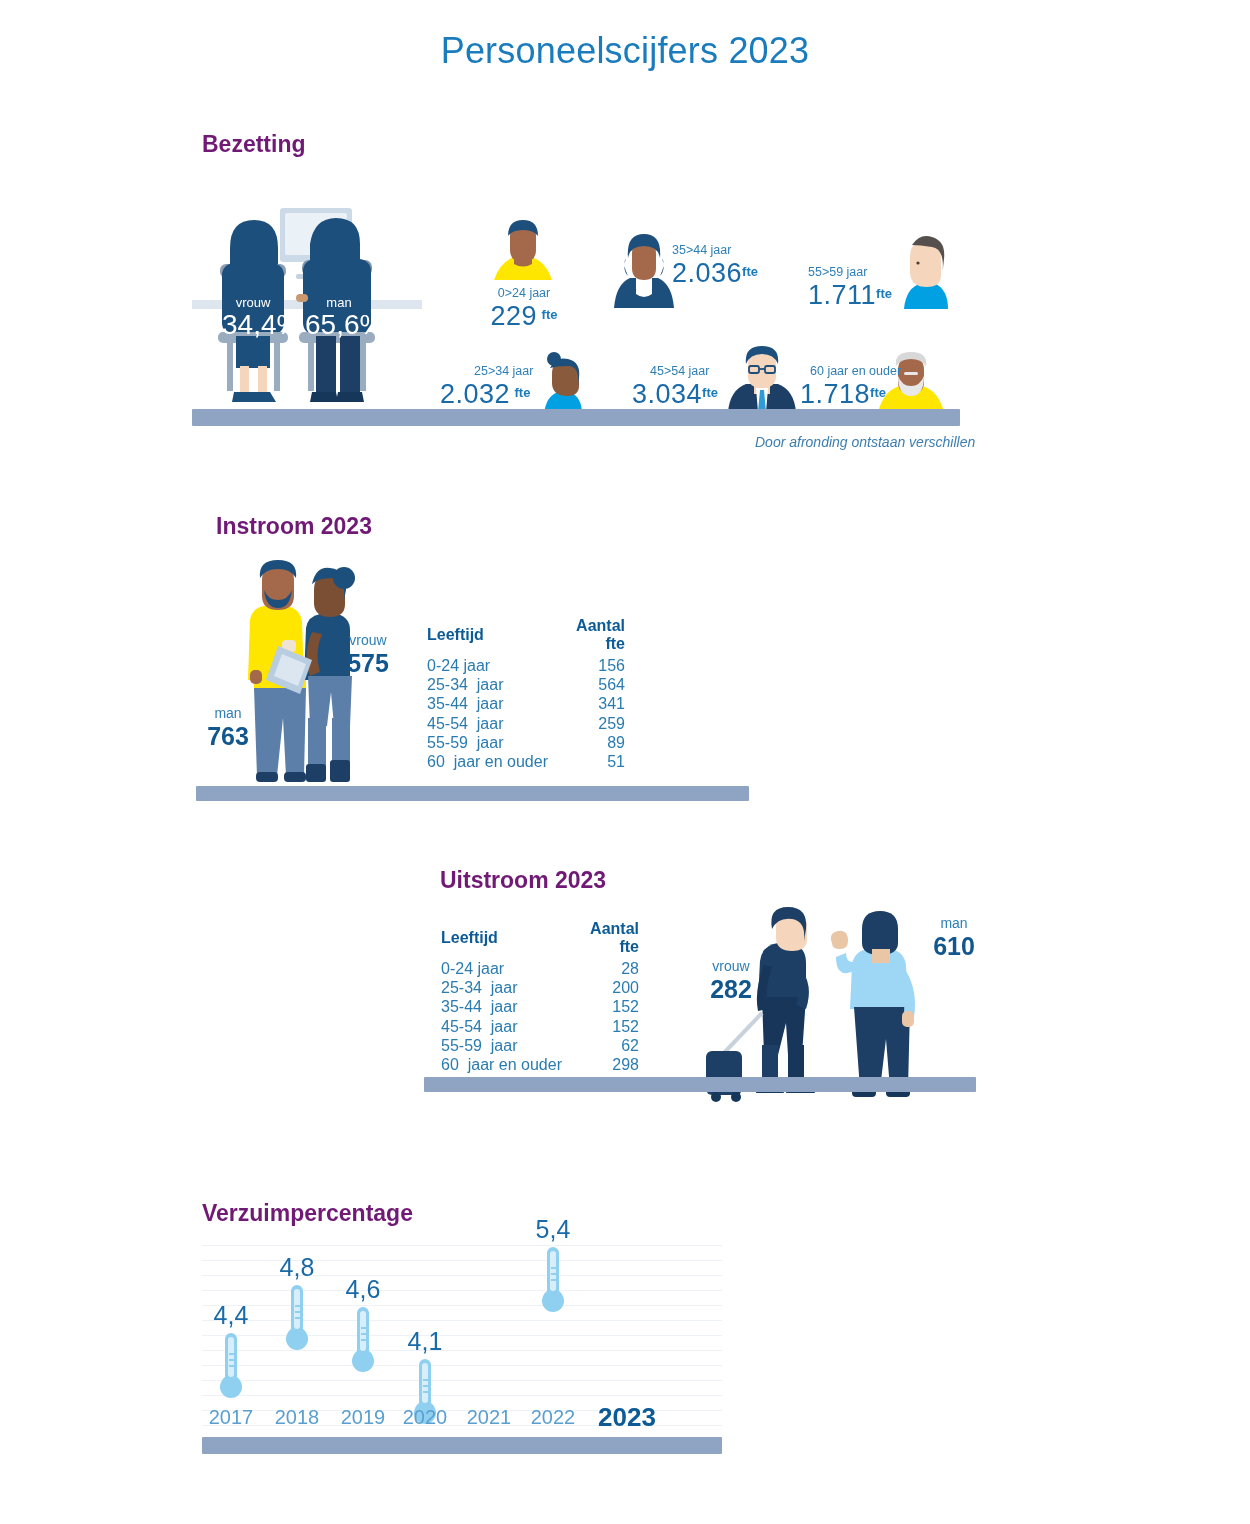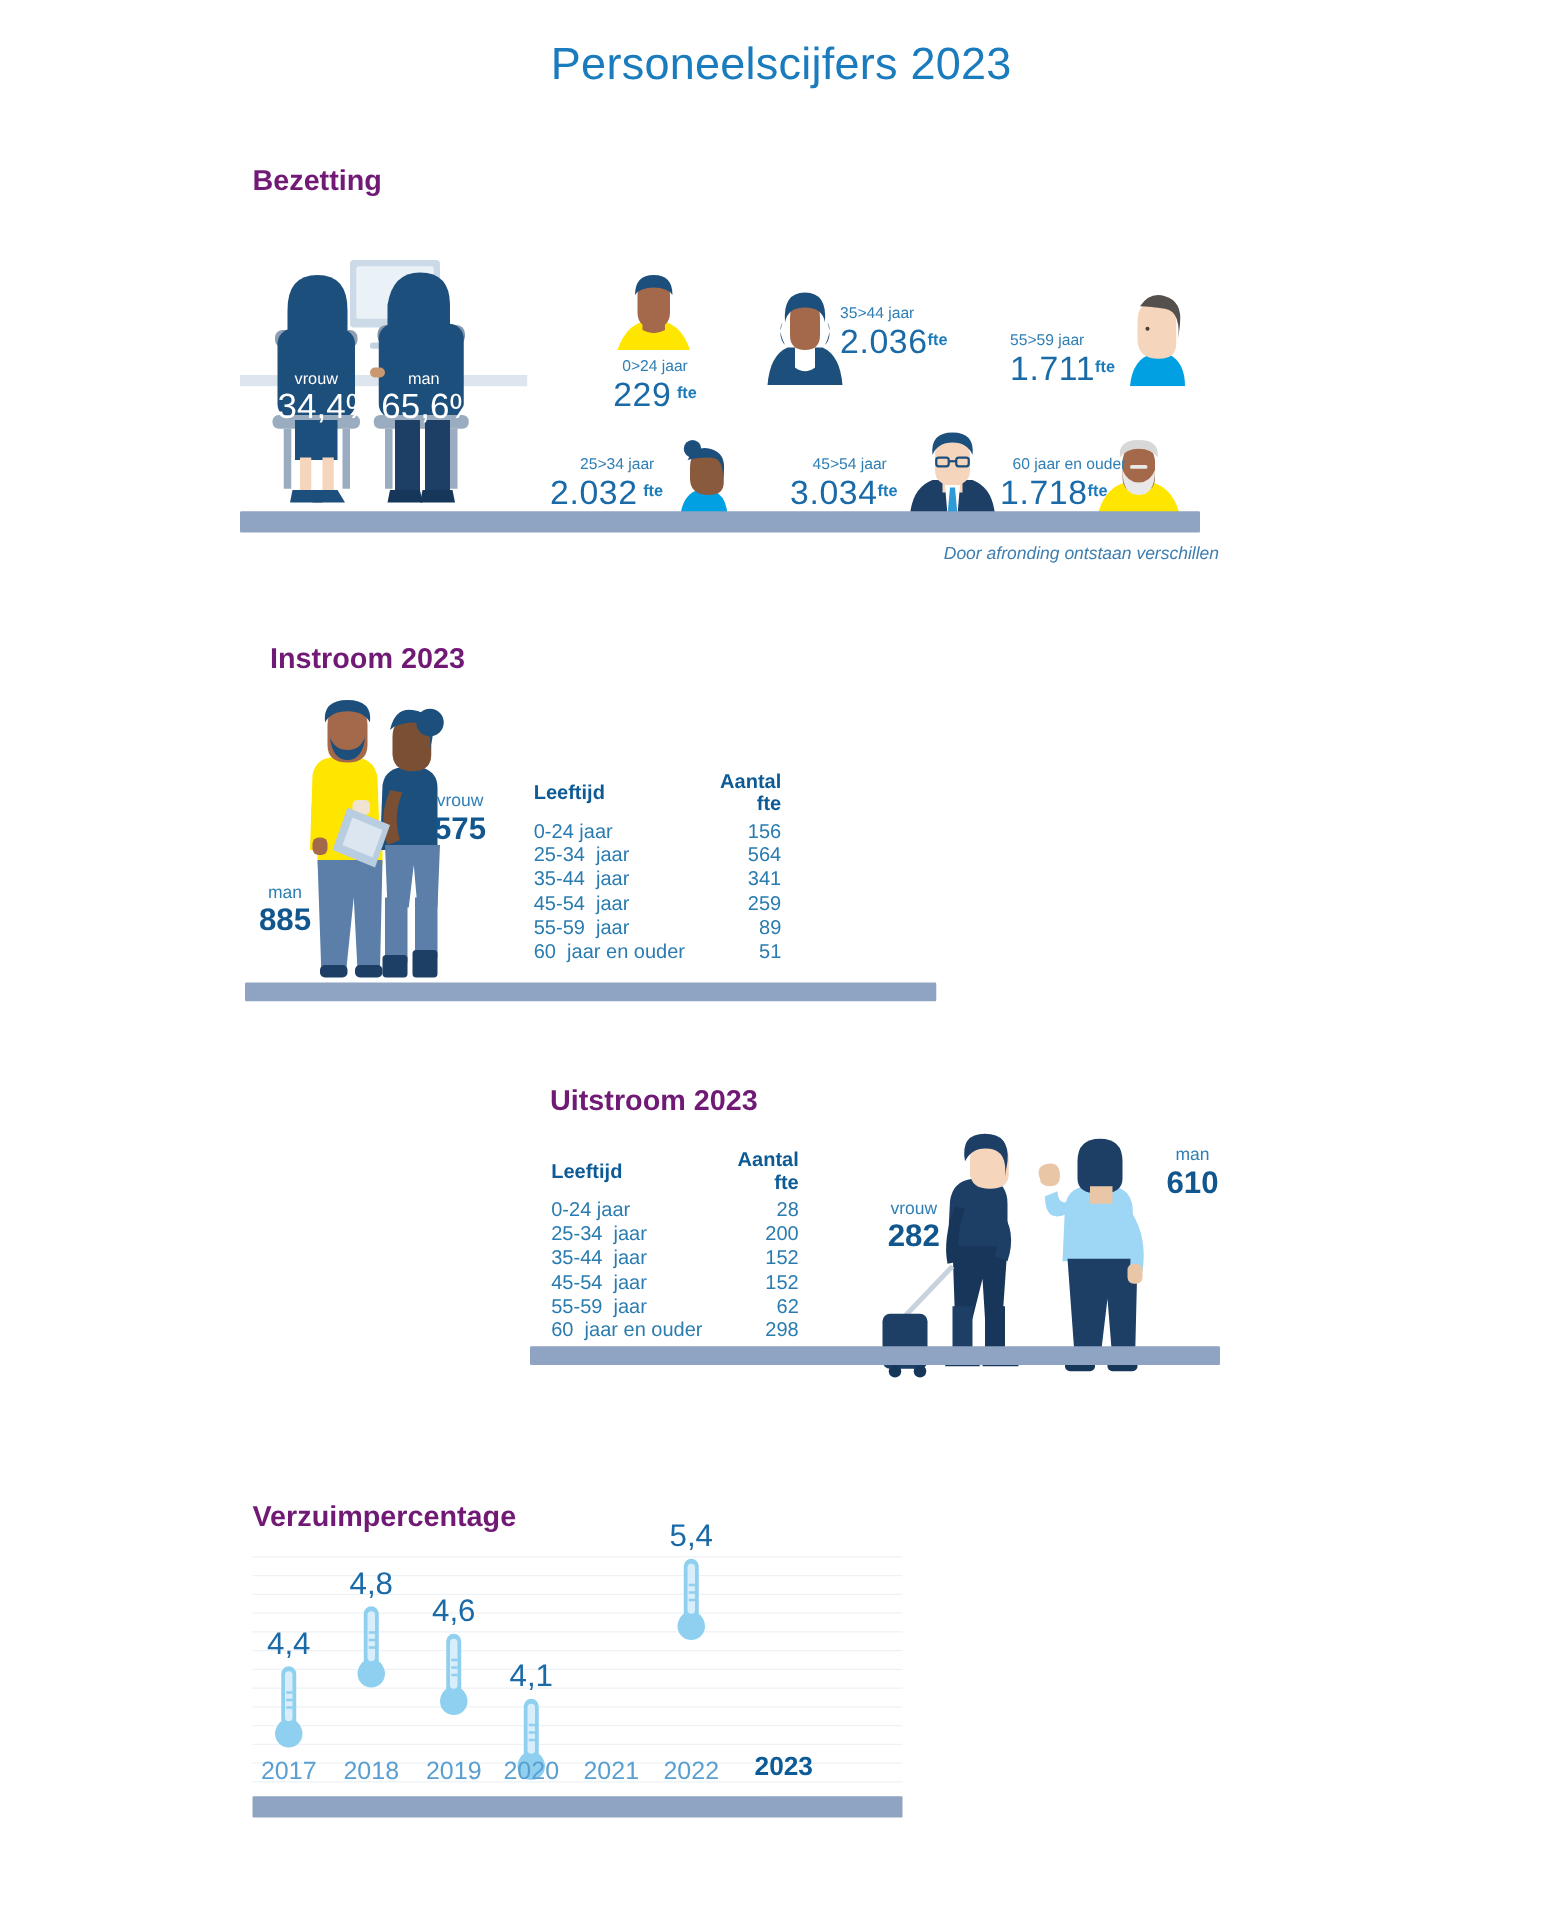--- a/index.html
+++ b/index.html
@@ -67,21 +67,21 @@
   .pn .pn-v{display:block;font-size:25px;color:#12568e;font-weight:bold;line-height:29px;}
 
   
   #verzuim-chart{left:202px;top:1243px;width:520px;height:196px;}
   #verzuim-grid{position:absolute;left:0;top:0;width:520px;height:186px;}
   .gridline{position:absolute;left:0;width:520px;height:1px;background:#eef2f6;}
   .therm-col{position:absolute;width:70px;text-align:center;}
   .therm-val{font-size:25px;color:#1a6aa8;line-height:28px;}
   .therm-val.dark{color:#0d5b96;font-weight:normal;}
   .yr{position:absolute;width:70px;text-align:center;font-size:20px;color:#5a9fd0;}
-  .yr.cur{font-size:21px;color:#0d5b96;font-weight:bold;}
+  .yr.cur{font-size:26px;color:#0d5b96;font-weight:bold;}
 </style>
 </head>
 <body>
 
 <div class="abs" id="main-title">Personeelscijfers 2023</div>
 
 <div class="abs section-title" id="title-bezetting">Bezetting</div>
 
 <svg class="abs" style="left:192px;top:196px;" width="230" height="222" viewBox="0 0 230 222">
 
@@ -175,21 +175,21 @@
   </div>
 </div>
 
 <svg class="abs" style="left:536px;top:352px;" width="56" height="62" viewBox="0 0 56 62">
   <path d="M8 62 q2-18 14-22 l12 0 q12 5 12 22 z" fill="#00a0e3"></path>
   <path d="M16 22 q0-14 13-14 q14 0 14 15 l0 11 q0 10 -12 10 q-14 0 -15 -12 z" fill="#8a5a3c"></path>
   <path d="M14 16 q6-12 18-9 q13 3 11 19 l-1 8 q2-20 -10 -20 q-12 0 -18 2 z" fill="#1d4f7c"></path>
   <circle cx="18" cy="7" r="7" fill="#1d4f7c"></circle>
 </svg>
 <div class="abs" style="left:440px;top:364px;width:120px;text-align:left;">
-  <div class="lbl-small" style="margin-left:24px;">25&gt;34 jaar</div>
+  <div class="lbl-small" style="margin-left:34px;">25&gt;34 jaar</div>
   <div style="margin-top:1px;">
     <span class="num-big">2.032</span>
     <span class="num-fte">fte</span>
   </div>
 </div>
 
 <svg class="abs" style="left:724px;top:344px;" width="76" height="68" viewBox="0 0 76 68">
   <path d="M4 68 q2-22 18-28 l32 0 q16 6 18 28 z" fill="#1d3f66"></path>
   <path d="M30 40 l16 0 l0 10 l-16 0 z" fill="#f5d6bd"></path>
   <path d="M32 44 l12 0 l-2 24 l-8 0 z" fill="#ffffff"></path>
@@ -256,21 +256,21 @@
   <circle cx="116" cy="20" r="11" fill="#1d4f7c"></circle>
 
   <path d="M84 74 q-10 24 -2 44 l10 -4 q-6 -20 2 -38 z" fill="#7a4f33"></path>
 
   <path d="M50 88 l34 14 l-12 34 l-34 -14 z" fill="#b9cde0"></path>
   <path d="M54 96 l24 10 l-8 22 l-24 -10 z" fill="#dbe6f0"></path>
 </svg>
 
 <div class="pn" style="left:198px;top:705px;width:60px;">
   <span class="pn-l">man</span>
-  <span class="pn-v">885</span>
+  <span class="pn-v">763</span>
 </div>
 <div class="pn" style="left:336px;top:632px;width:64px;">
   <span class="pn-l">vrouw</span>
   <span class="pn-v">575</span>
 </div>
 
 <table class="abs data-table" id="table-instroom">
   <thead>
     <tr>
       <th class="col-age">Leeftijd</th>

